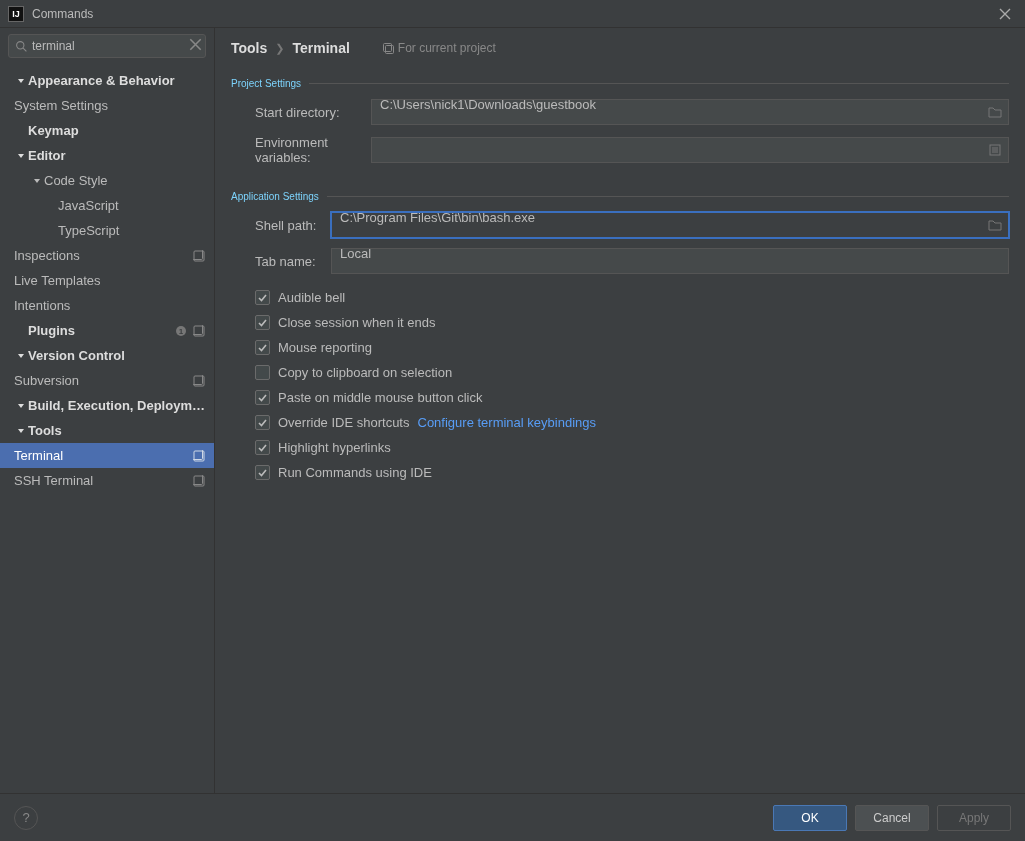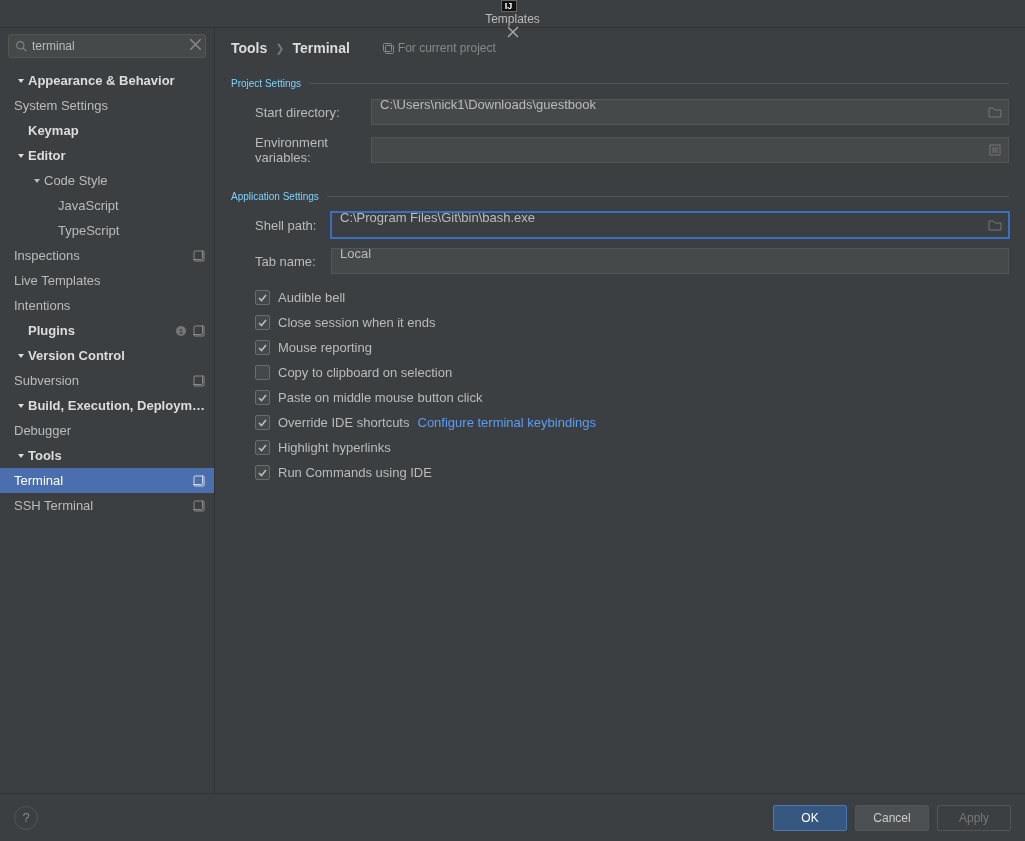--- a/index.html
+++ b/index.html
@@ -15,21 +15,20 @@
     flex-direction: column;
   }
   
   .titlebar {
     height: 28px;
     background: #3c3f41;
     display: flex;
     align-items: center;
     padding: 0 8px;
     border-bottom: 1px solid #323232;
-    flex-direction: column;
   }
   .titlebar .logo {
     width: 16px; height: 16px;
     background: #111;
     color: #fff;
     font-size: 9px;
     font-weight: bold;
     display: flex; align-items: center; justify-content: center;
     margin-right: 8px;
     border: 1px solid #666;
@@ -264,21 +263,21 @@
     background: #3c3f41;
     cursor: default;
     text-align: right;
   }
 </style>
 </head>
 <body>
 
 <div class="titlebar">
   <div class="logo">IJ</div>
-  <div class="title">Templates</div>
+  <div class="title">Commands</div>
   <div class="spacer"></div>
   <div class="close">
     <svg viewBox="0 0 12 12">
         <path stroke="currentColor" stroke-width="1.4" d="M1 1 L11 11 M11 1 L1 11"></path>
       </svg>
   </div>
 </div>
 
 <div class="main">
 
@@ -382,23 +381,20 @@
             </svg>
           </span>
       </div>
       <div class="tree-item bold indent-0">
         <span class="chev">
             <svg viewBox="0 0 8 8">
               <path d="M1 2 L4 6 L7 2" fill="currentColor"></path>
             </svg>
           </span>
         <span class="lbl">Build, Execution, Deployment</span>
-      </div>
-      <div class="tree-item indent-1 no-chev">
-        <span class="lbl">Debugger</span>
       </div>
       <div class="tree-item bold indent-0">
         <span class="chev">
             <svg viewBox="0 0 8 8">
               <path d="M1 2 L4 6 L7 2" fill="currentColor"></path>
             </svg>
           </span>
         <span class="lbl">Tools</span>
       </div>
       <div class="tree-item selected indent-1 no-chev">

